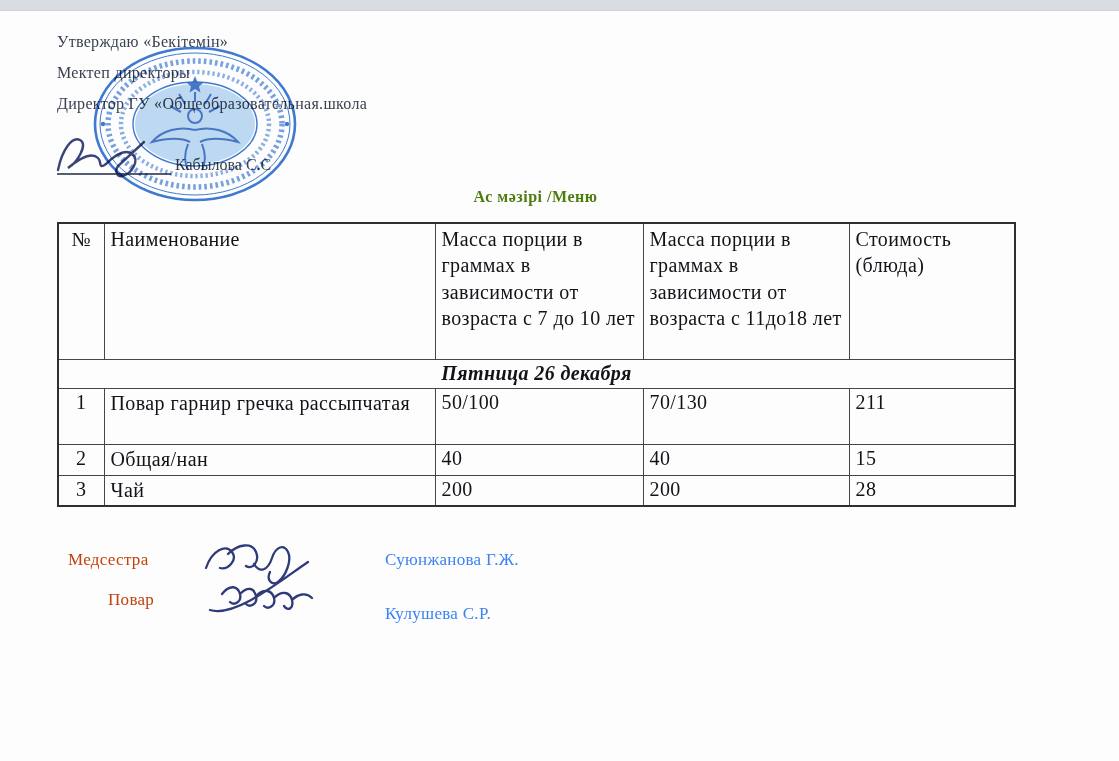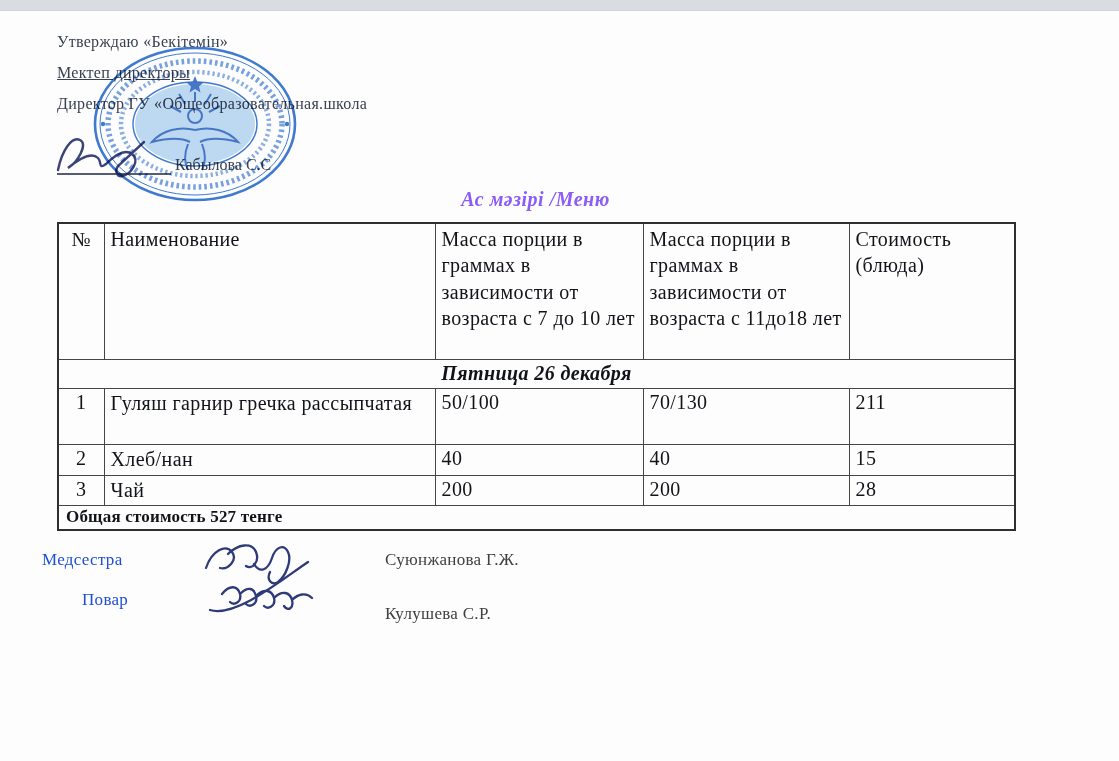--- a/index.html
+++ b/index.html
@@ -14,36 +14,36 @@
     background:#d9dce1;border-bottom:1px solid #cfd2d8;
   }
   .page{position:absolute;left:0;top:10px;width:1119px;height:751px;}
 
   
   .hdr-line{
     position:absolute;left:57px;font-size:16px;letter-spacing:.3px;
     color:#39404f;white-space:nowrap;
   }
   .hdr-l1{top:23px;}
-  .hdr-l2{top:54px;text-decoration:underline;}
+  .hdr-l2{top:54px;}
   .hdr-l3{top:85px;}
   .hdr-l4{top:116px;}
   .hdr-l4 .gap{display:inline-block;width:63px;}
   .approver{position:absolute;left:175px;top:146px;font-size:16px;color:#39404f;}
   .sig-underline{
     position:absolute;left:57px;top:163px;width:114px;height:2px;
     background:#2c3350;opacity:.8;
   }
   .hdr-signature{position:absolute;left:48px;top:118px;}
   .stamp{position:absolute;left:88px;top:32px;mix-blend-mode:multiply;opacity:.92;}
 
   
   .doc-title{
     position:absolute;left:57px;top:178px;width:957px;text-align:center;
-    font-size:20px;font-weight:bold;font-style:italic;letter-spacing:.5px;color:#8b5cf6;
+    font-size:16px;font-weight:bold;letter-spacing:.5px;color:#4d7c0f;
   }
 
   
   table.menu{
     position:absolute;left:57px;top:212px;width:957px;
     border-collapse:collapse;table-layout:fixed;
     font-size:20px;letter-spacing:.4px;color:#111318;
   }
   table.menu td,table.menu th{
     border:1px solid #454545;vertical-align:top;padding:2px 6px;
@@ -64,24 +64,24 @@
     padding:1px 0 2px 7px;line-height:1.2;
   }
   tr.hdr-row{height:136px;}
   tr.r1{height:56px;}
   tr.r2{height:31px;}
   tr.r3{height:24px;}
   tr.day-row{height:29px;padding-left:36px;}
   tr.total-row{height:22px;}
 
   
-  .sig-role{position:absolute;left:42px;font-size:17px;letter-spacing:.3px;color:#1d4ed8;}
+  .sig-role{position:absolute;left:68px;font-size:17px;letter-spacing:.3px;color:#c2410c;}
   .sig-role-1{top:540px;}
   .sig-role-2{top:580px;margin-left:40px;}
-  .sig-name{position:absolute;left:385px;font-size:17px;letter-spacing:.3px;color:#404040;}
+  .sig-name{position:absolute;left:385px;font-size:17px;letter-spacing:.3px;color:#3b82f6;}
   .sig-name-1{top:540px;}
   .sig-name-2{top:582px;margin-top:12px;}
   .bottom-signature{position:absolute;left:192px;top:524px;}
 </style>
 </head>
 <body>
 
 <div class="scan-top-strip"></div>
 
 <div class="page">
@@ -140,41 +140,38 @@
       <th class="col-head">Наименование</th>
       <th class="col-head">Масса порции в граммах в зависимости от возраста с 7 до 10 лет</th>
       <th class="col-head">Масса порции в граммах в зависимости от возраста с  11до18 лет</th>
       <th class="col-head">Стоимость (блюда)</th>
     </tr>
     <tr class="day-row">
       <td colspan="5">Пятница 26 декабря</td>
     </tr>
     <tr class="r1">
       <td class="cell-num">1</td>
-      <td class="cell-name">Гуляш гарнир гречка рассыпчатая</td>
+      <td class="cell-name">Повар гарнир гречка рассыпчатая</td>
       <td class="cell-val">50/100</td>
       <td class="cell-val">70/130</td>
       <td class="cell-val">211</td>
     </tr>
     <tr class="r2">
       <td class="cell-num">2</td>
-      <td class="cell-name">Хлеб/нан</td>
+      <td class="cell-name">Общая/нан</td>
       <td class="cell-val">40</td>
       <td class="cell-val">40</td>
       <td class="cell-val">15</td>
     </tr>
     <tr class="r3">
       <td class="cell-num">3</td>
       <td class="cell-name">Чай</td>
       <td class="cell-val">200</td>
       <td class="cell-val">200</td>
       <td class="cell-val">28</td>
-    </tr>
-    <tr class="total-row">
-      <td colspan="5">Общая стоимость 527 тенге</td>
     </tr>
   </tbody>
     </table>
 
   <div class="sig-role sig-role-1">Медсестра</div>
   <div class="sig-role sig-role-2">Повар</div>
 
   <svg class="bottom-signature" width="150" height="92" viewBox="0 0 150 92">
     <g fill="none" stroke="#1e2a6e" stroke-width="2.3" stroke-linecap="round" opacity="0.92">
       <path d="M14,34 C20,16 34,10 40,18 C46,26 36,36 28,34 M36,20 C46,10 60,8 64,18 C68,28 60,36 54,32"></path>

